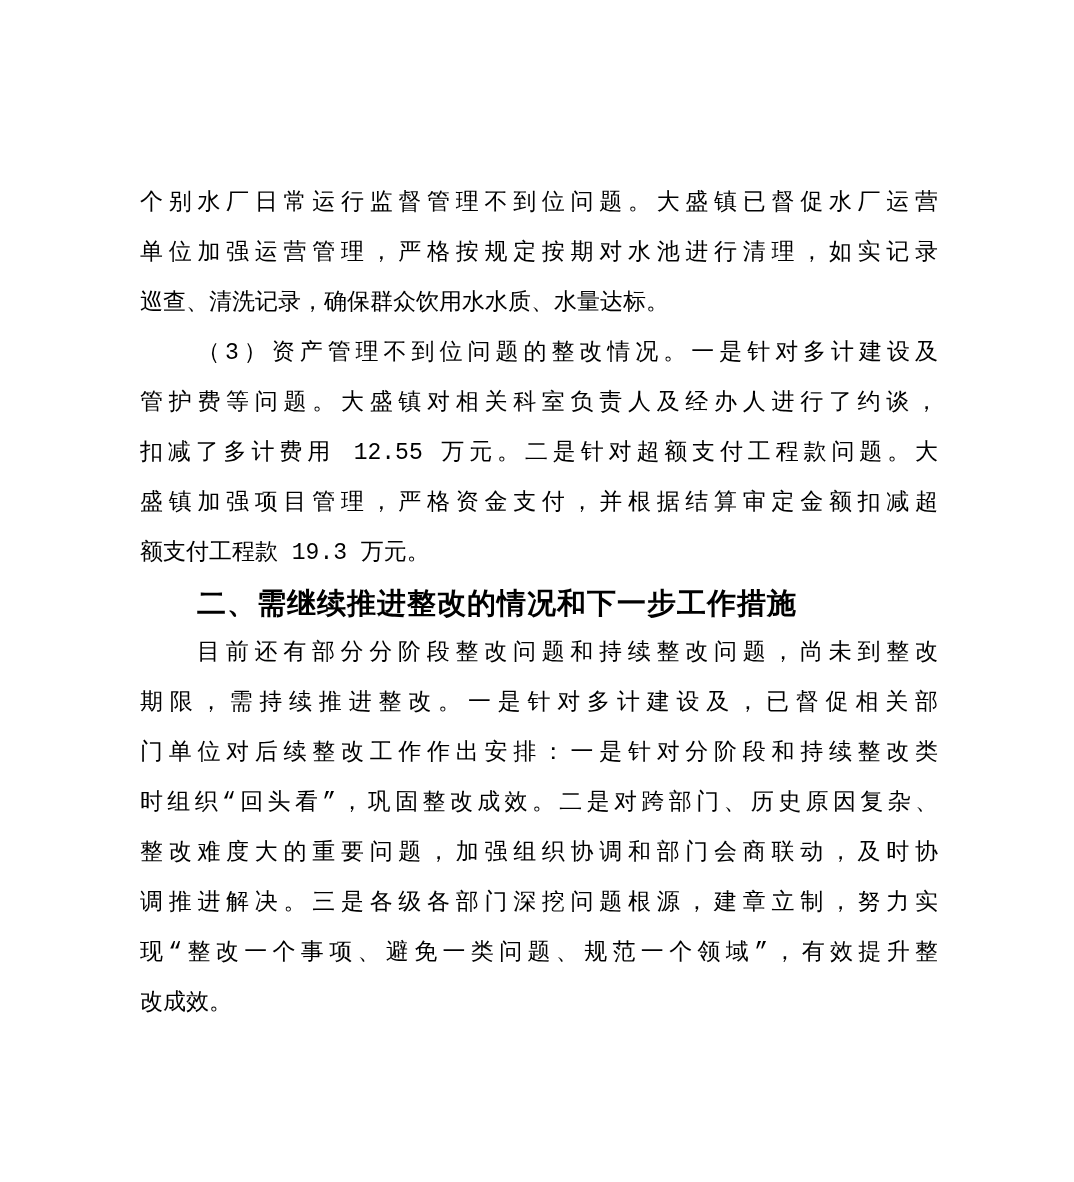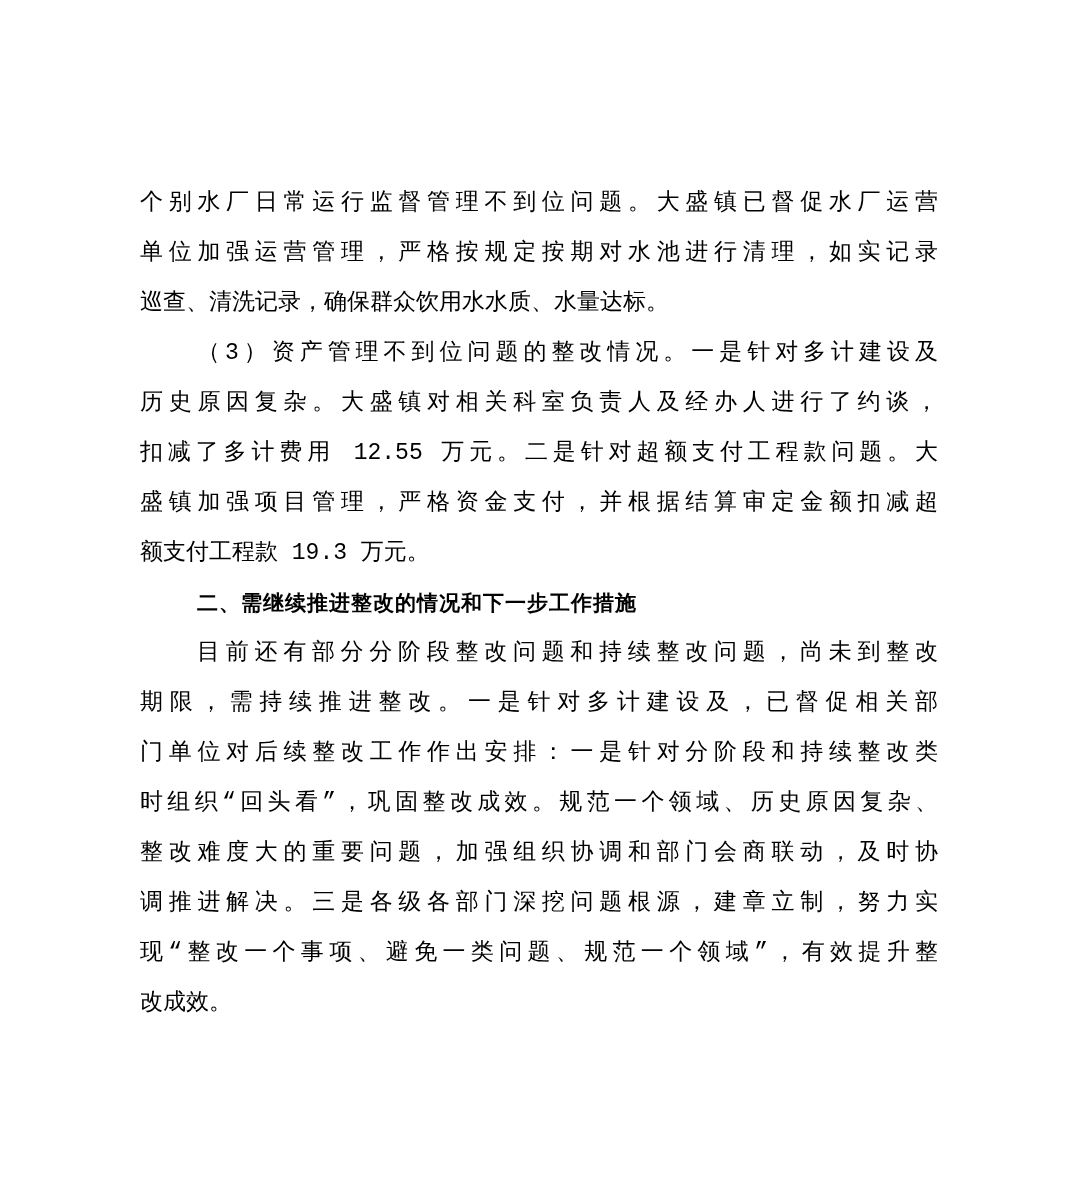--- a/index.html
+++ b/index.html
@@ -39,42 +39,42 @@
     white-space: normal;
     text-align: justify;
     text-align-last: justify;
   }
   .line.indent {
     padding-left: 57px;
   }
   .line.heading {
     font-family: "Liberation Sans", "DejaVu Sans", sans-serif;
     font-weight: 700;
-    font-size: 21px;
+    font-size: 29px;
     letter-spacing: 1px;
     text-align: center;
     text-align-last: left;
   }
 </style>
 </head>
 <body>
 
 <div class="doc-page">
   <div class="text-block">
     <div class="line justify">个别水厂日常运行监督管理不到位问题。大盛镇已督促水厂运营</div>
     <div class="line justify">单位加强运营管理，严格按规定按期对水池进行清理，如实记录</div>
     <div class="line">巡查、清洗记录，确保群众饮用水水质、水量达标。</div>
     <div class="line justify indent">（3）资产管理不到位问题的整改情况。一是针对多计建设及</div>
-    <div class="line justify">历史原因复杂。大盛镇对相关科室负责人及经办人进行了约谈，</div>
+    <div class="line justify">管护费等问题。大盛镇对相关科室负责人及经办人进行了约谈，</div>
     <div class="line justify">扣减了多计费用 12.55 万元。二是针对超额支付工程款问题。大</div>
     <div class="line justify">盛镇加强项目管理，严格资金支付，并根据结算审定金额扣减超</div>
     <div class="line">额支付工程款 19.3 万元。</div>
     <div class="line heading indent">二、需继续推进整改的情况和下一步工作措施</div>
     <div class="line justify indent">目前还有部分分阶段整改问题和持续整改问题，尚未到整改</div>
     <div class="line justify">期限，需持续推进整改。一是针对多计建设及，已督促相关部</div>
     <div class="line justify">门单位对后续整改工作作出安排：一是针对分阶段和持续整改类</div>
-    <div class="line justify">时组织“回头看”，巩固整改成效。规范一个领域、历史原因复杂、</div>
+    <div class="line justify">时组织“回头看”，巩固整改成效。二是对跨部门、历史原因复杂、</div>
     <div class="line justify">整改难度大的重要问题，加强组织协调和部门会商联动，及时协</div>
     <div class="line justify">调推进解决。三是各级各部门深挖问题根源，建章立制，努力实</div>
     <div class="line justify">现“整改一个事项、避免一类问题、规范一个领域”，有效提升整</div>
     <div class="line">改成效。</div>
   </div>
 </div>
 
 </body></html>

